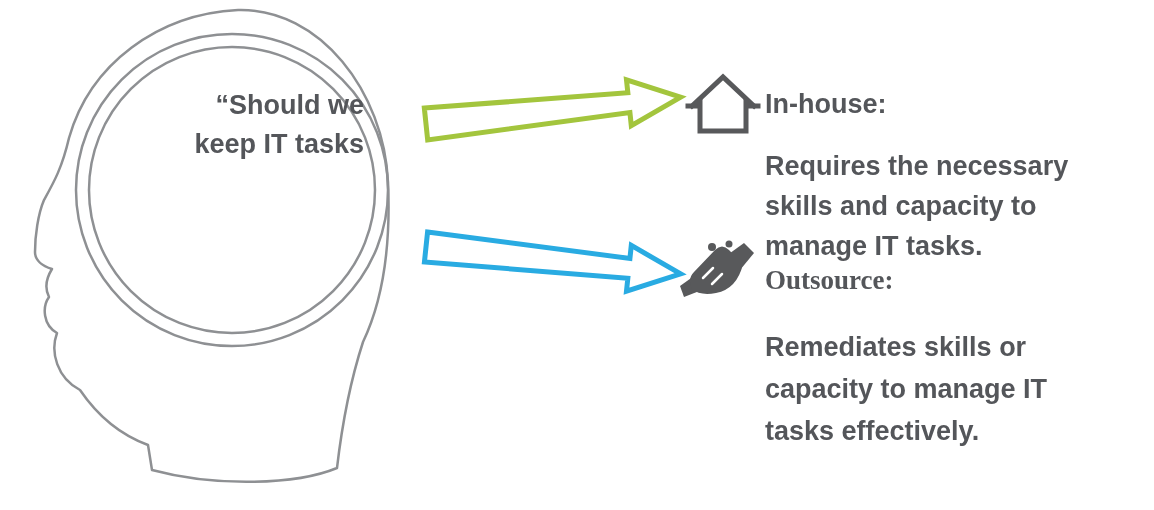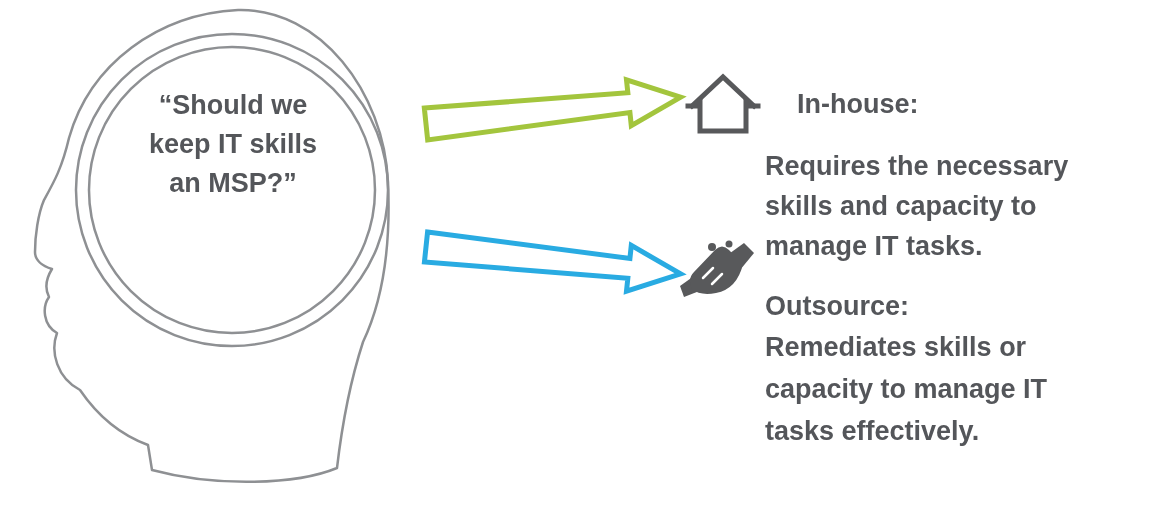--- a/index.html
+++ b/index.html
@@ -13,25 +13,25 @@
   .art{position:absolute;left:0;top:0;width:1154px;height:510px;}
   .head-stroke{stroke:var(--head-outline,#8e9093);fill:none;stroke-width:2.5;stroke-linecap:round;stroke-linejoin:round;}
   .arrow-green{stroke:var(--arrow-green,#a3c53d);fill:none;stroke-width:5;stroke-linejoin:miter;}
   .arrow-blue{stroke:var(--arrow-blue,#29abe2);fill:none;stroke-width:5;stroke-linejoin:miter;}
   .icon-stroke{stroke:var(--icon,#58595b);fill:none;stroke-width:5;stroke-linecap:square;stroke-linejoin:miter;}
   .icon-fill{fill:var(--icon,#58595b);}
   .icon-slit{stroke:#ffffff;stroke-width:2.5;fill:none;stroke-linecap:round;}
   .txt{position:absolute;color:var(--text,#54565a);font-weight:700;}
   .head-question{
     left:102px;top:86px;width:262px;
-    text-align:center;font-size:27px;line-height:39px;
+    text-align:right;font-size:27px;line-height:39px;
   }
   .opt-label{font-size:27px;line-height:32px;}
-  .label-inhouse{left:765px;top:88px;margin-left:32px;}
-  .label-outsource{left:765px;top:290px;}
+  .label-inhouse{left:765px;top:88px;}
+  .label-outsource{left:765px;top:264px;font-family:Liberation Serif, serif;}
   .desc{font-size:27px;line-height:40px;width:400px;}
   .desc-inhouse{left:765px;top:146px;}
   .desc-outsource{left:765px;top:326px;line-height:42px;}
 </style>
 </head>
 <body>
 
 <div class="canvas">
 
   <svg class="art" viewBox="0 0 1154 510">
@@ -75,22 +75,21 @@
                                  Q737,289 716,293 Q700,296 692,289 Z"></path>
       <circle class="icon-fill" cx="712" cy="247" r="4"></circle>
       <circle class="icon-fill" cx="729" cy="244" r="3.5"></circle>
       <path class="icon-slit" d="M713,268 L703,278"></path>
       <path class="icon-slit" d="M722,274 L712,284"></path>
     </g>
   </svg>
 
   <div class="txt head-question">
     <div>“Should we</div>
-    <div>keep IT skills</div>
-    <div>an MSP?”</div>
+    <div>keep IT tasks</div>
   </div>
 
   <div class="txt opt-label label-inhouse">In-house:</div>
   <div class="txt desc desc-inhouse">
     <div>Requires the necessary</div>
     <div>skills and capacity to</div>
     <div>manage IT tasks.</div>
   </div>
 
   <div class="txt opt-label label-outsource">Outsource:</div>

